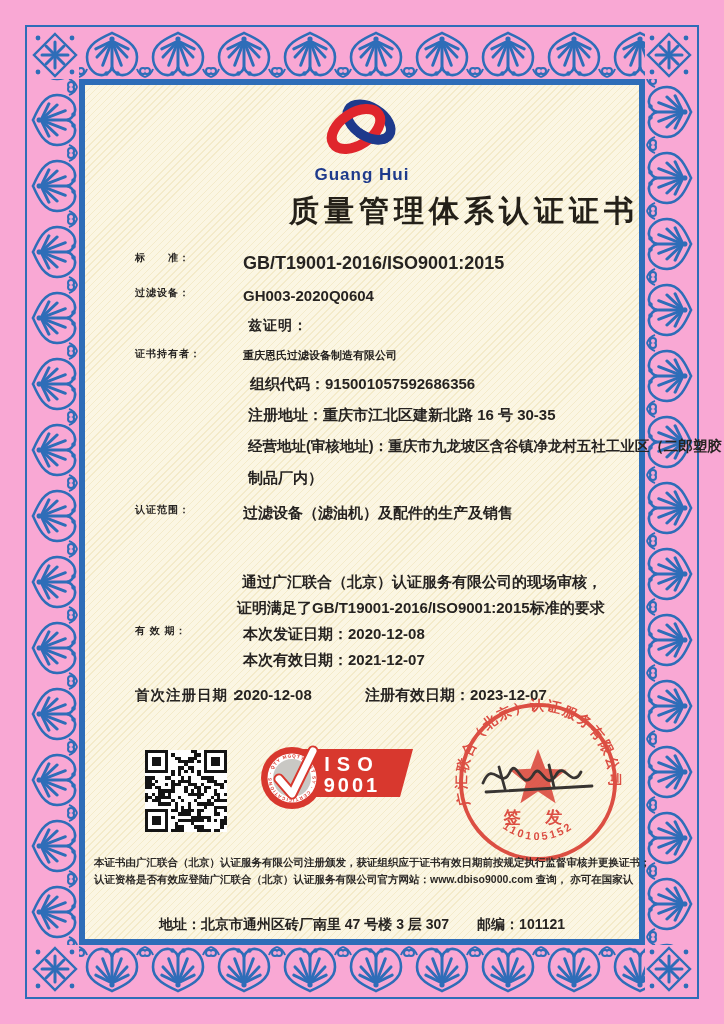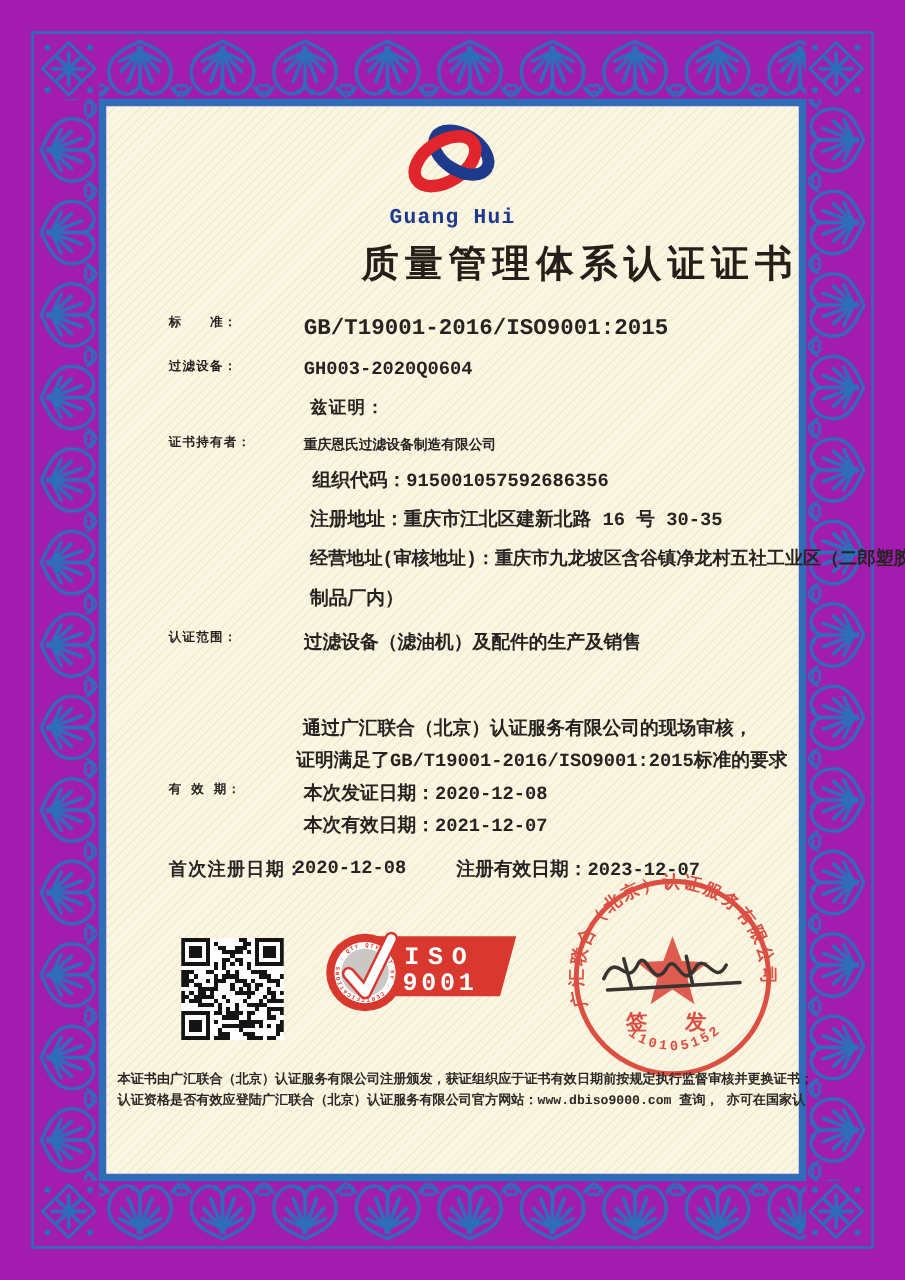--- a/index.html
+++ b/index.html
@@ -1,17 +1,17 @@
 <!DOCTYPE html>
 <html><head>
 <meta charset="utf-8">
 <style>
   html,body{margin:0;padding:0;background:#ffffff;}
-  .page{position:relative;width:724px;height:1024px;background:#a21caf;overflow:hidden;
-        font-family:Liberation Mono, monospace;}
+  .page{position:relative;width:724px;height:1024px;background:#f9a8d4;overflow:hidden;
+        font-family:Liberation Sans, sans-serif;}
   
   .outer-line{position:absolute;left:25px;top:25px;right:25px;bottom:25px;
               border:2px solid #2e6db8;pointer-events:none;}
   .inner-line{position:absolute;left:79px;top:79px;right:79px;bottom:79px;
               border:6px solid #2e6db8;pointer-events:none;}
   .band{position:absolute;}
   .band-top{left:79px;top:31px;}
   .band-bottom{left:79px;top:945px;transform:scaleY(-1);}
   .band-left{left:31px;top:79px;transform-origin:0 0;transform:translateY(866px) rotate(-90deg);}
   .band-right{left:645px;top:79px;transform-origin:0 0;transform:translateX(48px) rotate(90deg);}
@@ -498,14 +498,15 @@
         <path d="M46,70 L52,92 M96,68 L101,90"></path>
       </g>
       <text x="85" y="126" text-anchor="middle" font-size="17" font-weight="bold" fill="#d8382e" letter-spacing="10">签 发</text>
       <text font-size="11" font-weight="bold" fill="#d8382e" letter-spacing="2.5">
         <textPath href="#stNum" startOffset="2">1101051520549</textPath>
       </text>
     </svg>
 
     <div class="abs small-foot" style="left:9px;top:771px">本证书由广汇联合（北京）认证服务有限公司注册颁发，获证组织应于证书有效日期前按规定执行监督审核并更换证书；</div>
     <div class="abs small-foot" style="left:9px;top:788px">认证资格是否有效应登陆广汇联合（北京）认证服务有限公司官方网站：www.dbiso9000.com 查询， 亦可在国家认</div>
+    <div class="abs addr">地址：北京市通州区砖厂南里 47 号楼 3 层 307　　邮编：101121</div>
   </div>
 </div>
 
 </body></html>

